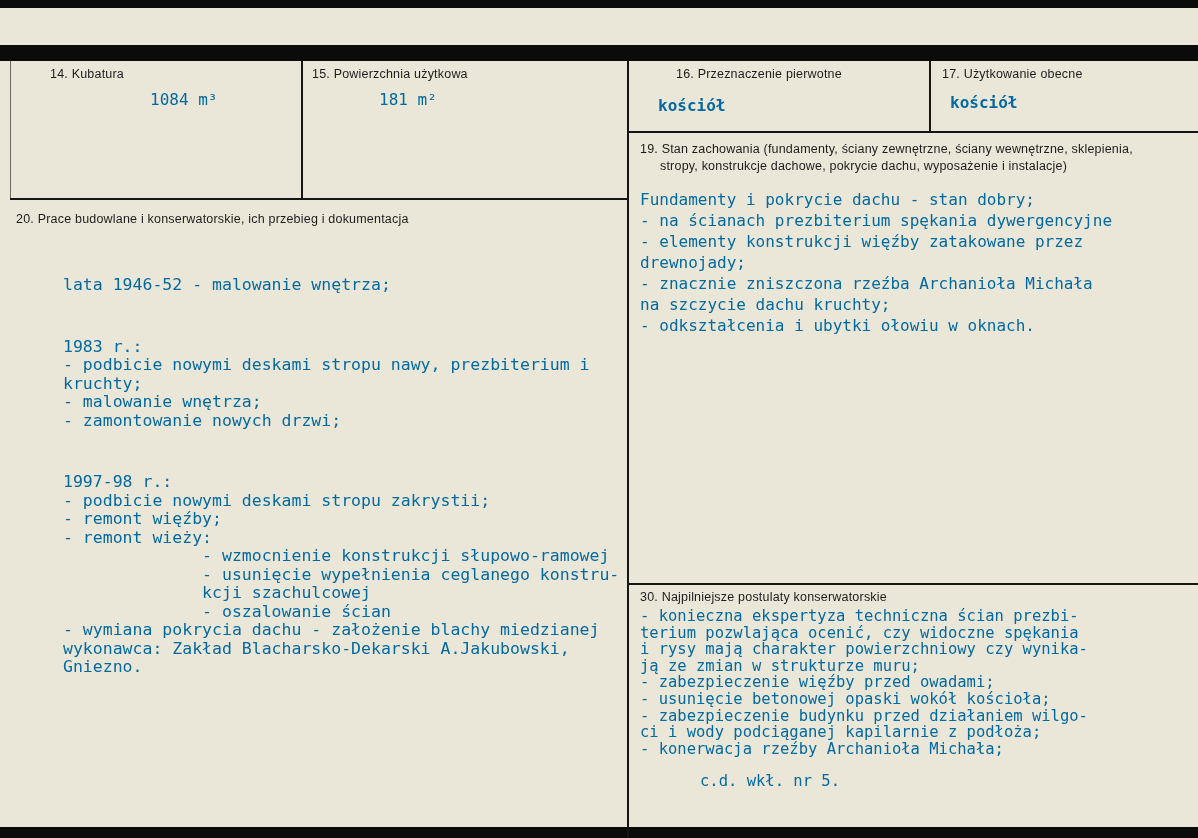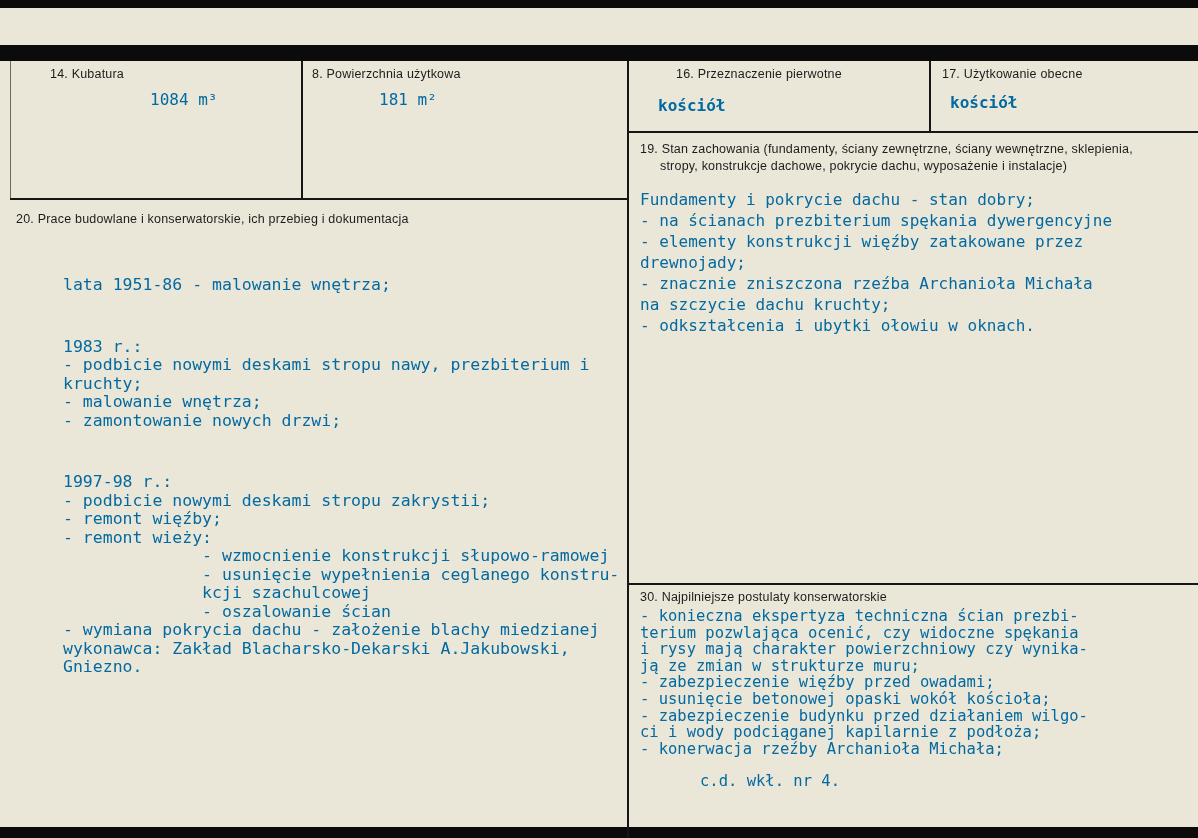--- a/index.html
+++ b/index.html
@@ -60,42 +60,42 @@
   <div class="vline" style="left:10px; top:61px; width:1px; height:139px; opacity:0.6;"></div>
   <div class="vline" style="left:301px; top:61px; width:2px; height:139px;"></div>
   <div class="hline" style="left:10px; top:198px; width:619px; height:2px;"></div>
   <div class="vline" style="left:929px; top:61px; width:2px; height:72px;"></div>
   <div class="hline" style="left:627px; top:131px; width:571px; height:2px;"></div>
   <div class="hline" style="left:627px; top:583px; width:571px; height:2px;"></div>
 
   <div class="flabel" style="left:18px; top:67px;margin-left:32px;">14. Kubatura</div>
   <div class="mono val" style="left:150px; top:90px;">1084 m³</div>
 
-  <div class="flabel" style="left:312px; top:67px;">8. Powierzchnia użytkowa</div>
+  <div class="flabel" style="left:312px; top:67px;">15. Powierzchnia użytkowa</div>
   <div class="mono val" style="left:379px; top:90px;">181 m²</div>
 
   <div class="flabel" style="left:640px; top:67px;margin-left:36px;">16. Przeznaczenie pierwotne</div>
   <div class="mono val bold" style="left:658px; top:96px;">kościół</div>
 
   <div class="flabel" style="left:942px; top:67px;">17. Użytkowanie obecne</div>
   <div class="mono val bold" style="left:950px; top:93px;">kościół</div>
 
   <div class="flabel wrap" style="left:640px; top:141px; width:552px;">19. Stan zachowania (fundamenty, ściany zewnętrzne, ściany wewnętrzne, sklepienia,
 stropy, konstrukcje dachowe, pokrycie dachu, wyposażenie i instalacje)</div>
   <div class="mono f19-content">Fundamenty i pokrycie dachu - stan dobry;
 - na ścianach prezbiterium spękania dywergencyjne
 - elementy konstrukcji więźby zatakowane przez
 drewnojady;
 - znacznie zniszczona rzeźba Archanioła Michała
 na szczycie dachu kruchty;
 - odkształcenia i ubytki ołowiu w oknach.</div>
 
   <div class="flabel" style="left:16px; top:212px;">20. Prace budowlane i konserwatorskie, ich przebieg i dokumentacja</div>
   <div class="mono f18-content">
-    <div class="para">lata 1951-86 - malowanie wnętrza;</div>
+    <div class="para">lata 1946-52 - malowanie wnętrza;</div>
     <div class="para">1983 r.:
 - podbicie nowymi deskami stropu nawy, prezbiterium i
 kruchty;
 - malowanie wnętrza;
 - zamontowanie nowych drzwi;</div>
     <div class="para">1997-98 r.:
 - podbicie nowymi deskami stropu zakrystii;
 - remont więźby;
 - remont wieży:
               - wzmocnienie konstrukcji słupowo-ramowej
@@ -110,15 +110,15 @@
   <div class="flabel" style="left:640px; top:590px;">30. Najpilniejsze postulaty konserwatorskie</div>
   <div class="mono f20-content">- konieczna ekspertyza techniczna ścian prezbi-
 terium pozwlająca ocenić, czy widoczne spękania
 i rysy mają charakter powierzchniowy czy wynika-
 ją ze zmian w strukturze muru;
 - zabezpieczenie więźby przed owadami;
 - usunięcie betonowej opaski wokół kościoła;
 - zabezpieczenie budynku przed działaniem wilgo-
 ci i wody podciąganej kapilarnie z podłoża;
 - konerwacja rzeźby Archanioła Michała;</div>
-  <div class="mono f20-cont">c.d. wkł. nr 4.</div>
+  <div class="mono f20-cont">c.d. wkł. nr 5.</div>
 
 </div>
 
 </body></html>

